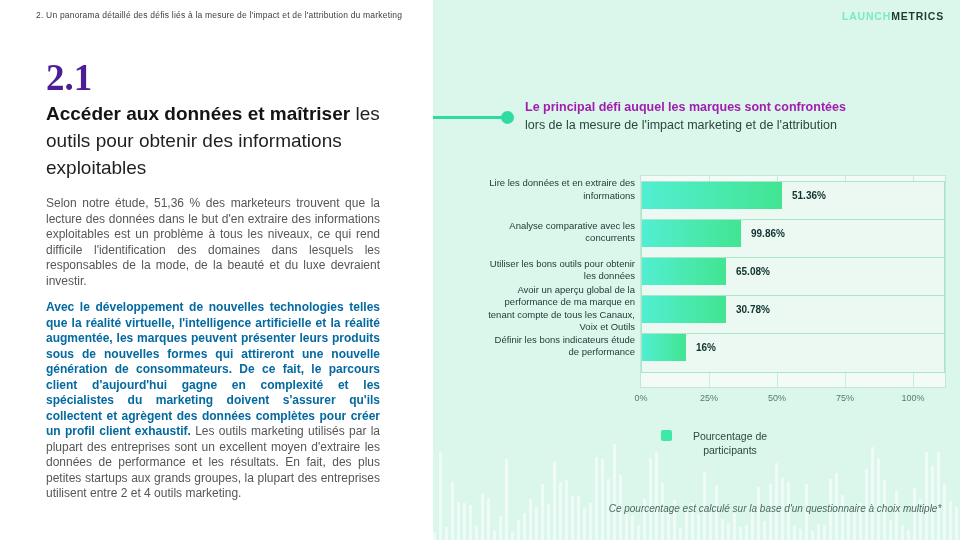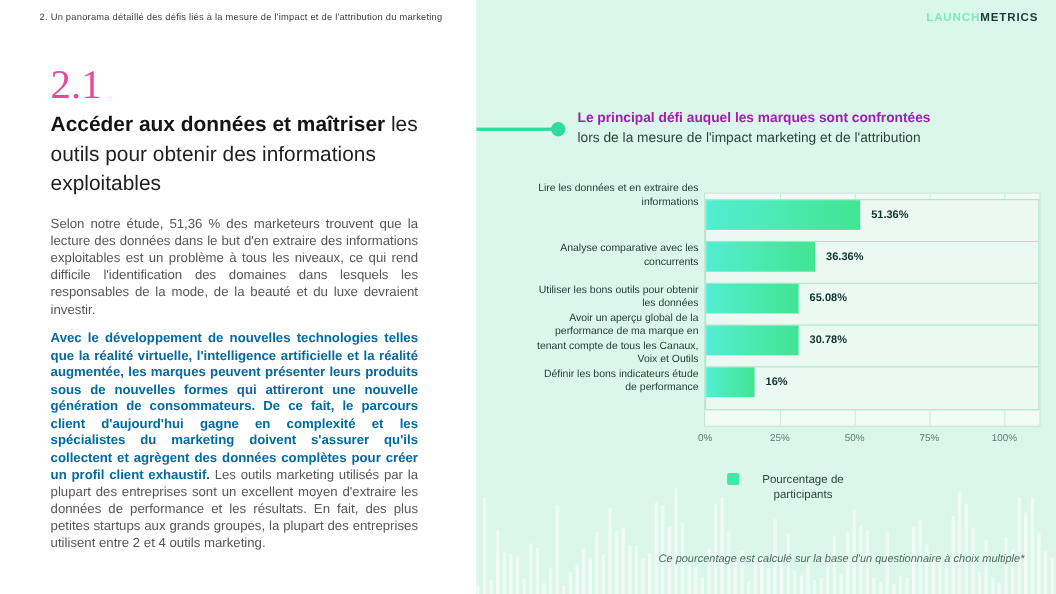--- a/index.html
+++ b/index.html
@@ -3,21 +3,21 @@
 <meta charset="utf-8">
 <style>
   * { margin:0; padding:0; box-sizing:border-box; }
   html,body { width:960px; height:540px; }
   body { font-family:"Liberation Sans", sans-serif; background:#ffffff; overflow:hidden; }
   .page { position:relative; width:960px; height:540px; }
 
   
   .left-col { position:absolute; left:0; top:0; width:433px; height:540px; background:#ffffff; }
   .page-label { position:absolute; left:36px; top:10px; font-size:8.5px; color:#3d3d3d; letter-spacing:0.2px; }
-  .section-number { position:absolute; left:46px; top:56px; font-family:"Liberation Serif", serif; font-size:37px; font-weight:normal; color:#ec4899; }
+  .section-number { position:absolute; left:46px; top:56px; font-family:"Liberation Serif", serif; font-size:37px; font-weight:bold; color:#4c1d95; }
   .article-title { position:absolute; left:46px; top:101px; width:342px; font-size:19px; line-height:1.42; color:#1f1f1f; }
   .article-title b { color:#141414; }
   .para { position:absolute; left:46px; width:334px; font-size:12px; line-height:15.5px; text-align:justify; color:#565656; }
   .p1 { top:196px; }
   .p2 { top:300px; }
   .p2 b { color:#0369a1; }
 
   
   .panel { position:absolute; left:433px; top:0; width:527px; height:540px; background:#DBF6EA; overflow:hidden; }
   .panel-content { position:absolute; inset:0; z-index:2; }
@@ -37,21 +37,21 @@
   .track { position:absolute; left:0; width:304px; height:40px; background:#EBF9F2; border:1px solid #A9E5CB; }
   .bar { position:absolute; left:0; top:0; height:27px; background:linear-gradient(90deg,#52EED2,#41E591); }
   .bar-value { position:absolute; top:0; height:27px; line-height:27px; font-size:10px; font-weight:bold; color:#10312D; white-space:nowrap; }
   .cat-label { position:absolute; left:50px; width:152px; text-align:right; font-size:9.5px; line-height:1.32; color:#223D38; transform:translateY(-50%); }
   .tick { position:absolute; top:393px; font-size:9px; color:#567C6F; transform:translateX(-50%); }
 
   .legend { position:absolute; left:228px; top:429px; display:flex; gap:8px; }
   .legend-swatch { width:11px; height:11px; border-radius:2px; background:#3FE8A9; margin-top:1px; flex:0 0 auto; }
   .legend-label { font-size:10.5px; line-height:1.35; color:#2C4A42; width:100px;text-align:center; }
 
-  .footnote { position:absolute; left:147px; top:503px; width:370px; text-align:center; font-style:italic; font-size:10px; color:#4B6A60; }
+  .footnote { position:absolute; left:157px; top:503px; width:370px; text-align:center; font-style:italic; font-size:10px; color:#4B6A60; }
 
   .waveform { position:absolute; left:0; bottom:0; width:527px; height:110px; z-index:1; display:flex; align-items:flex-end; gap:3px; overflow:hidden; }
   .wave-bar { width:3px; flex:0 0 auto; background:rgba(255,255,255,0.55); }
 </style>
 </head>
 <body>
 
 <div class="page">
 
   <div class="left-col">
@@ -167,42 +167,42 @@
           <div class="gridline" style="left: 68px;"></div>
           <div class="gridline" style="left: 136px;"></div>
           <div class="gridline" style="left: 204px;"></div>
           <div class="gridline" style="left: 272px;"></div>
           <div class="track" style="top: 5px;">
             <div class="bar" style="width: 140px;"></div>
             <div class="bar-value" style="left: 150px;">51.36%</div>
           </div>
           <div class="track" style="top: 43px;">
             <div class="bar" style="width: 99px;"></div>
-            <div class="bar-value" style="left: 109px;">36.36%</div>
+            <div class="bar-value" style="left: 109px;">99.86%</div>
           </div>
           <div class="track" style="top: 81px;">
             <div class="bar" style="width: 84px;"></div>
             <div class="bar-value" style="left: 94px;">65.08%</div>
           </div>
           <div class="track" style="top: 119px;">
             <div class="bar" style="width: 84px;"></div>
             <div class="bar-value" style="left: 94px;">30.78%</div>
           </div>
           <div class="track" style="top: 157px;">
             <div class="bar" style="width: 44px;"></div>
             <div class="bar-value" style="left: 54px;">16%</div>
           </div>
         </div>
       <div id="labels-and-ticks">
           <div class="tick" style="left: 208px;">0%</div>
           <div class="tick" style="left: 276px;">25%</div>
           <div class="tick" style="left: 344px;">50%</div>
           <div class="tick" style="left: 412px; text-align: center;">75%</div>
           <div class="tick" style="left: 480px;">100%</div>
-          <div class="cat-label" style="top: 178px;">Lire les données et en extraire des informations</div>
+          <div class="cat-label" style="top: 190px;">Lire les données et en extraire des informations</div>
           <div class="cat-label" style="top: 232.5px;">Analyse comparative avec les concurrents</div>
           <div class="cat-label" style="top: 270.5px;">Utiliser les bons outils pour obtenir les données</div>
           <div class="cat-label" style="top: 308.5px; text-align: right;">Avoir un aperçu global de la performance de ma marque en tenant compte de tous les Canaux, Voix et Outils</div>
           <div class="cat-label" style="top: 346.5px;">Définir les bons indicateurs étude de performance</div>
         </div>
 
       <div class="legend">
         <div class="legend-swatch"></div>
         <div class="legend-label">Pourcentage de participants</div>
       </div>

